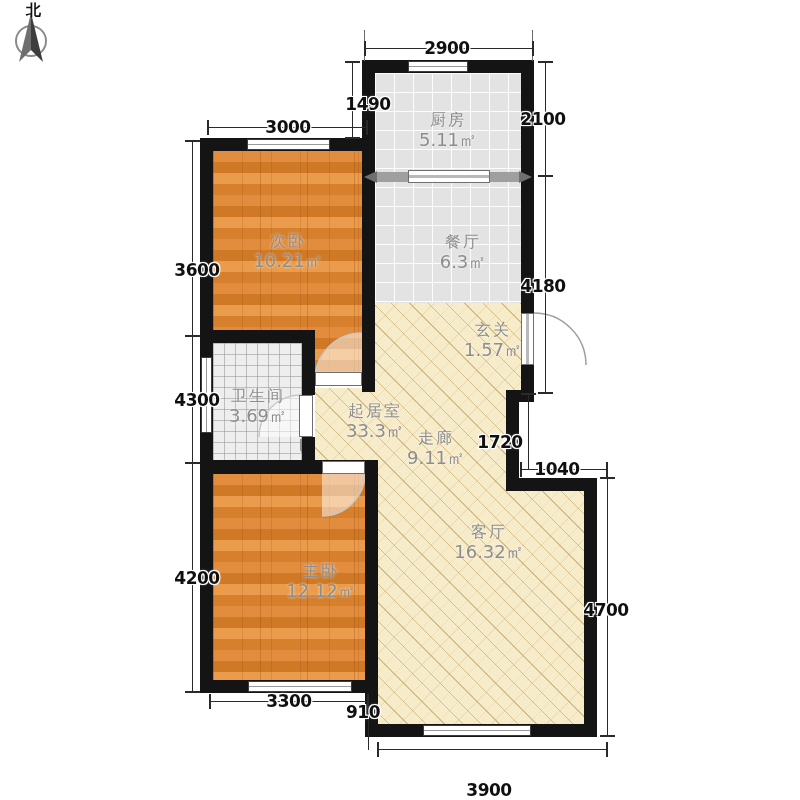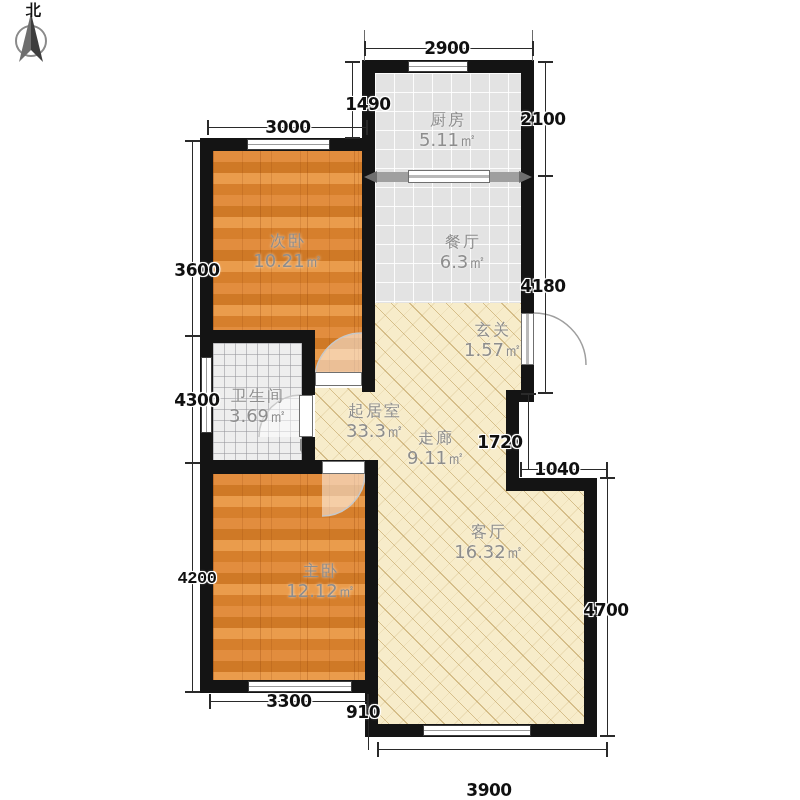--- a/index.html
+++ b/index.html
@@ -160,21 +160,21 @@
 
   <div class="dim" style="left:447px;top:48px;">2900</div>
   <div class="dim" style="left:368px;top:104px;">1490</div>
   <div class="dim" style="left:288px;top:127px;">3000</div>
   <div class="dim" style="left:543px;top:119px;">2100</div>
   <div class="dim" style="left:197px;top:238px;margin-top:32px;">3600</div>
   <div class="dim" style="left:543px;top:286px;">4180</div>
   <div class="dim" style="left:197px;top:400px;">4300</div>
   <div class="dim" style="left:500px;top:442px;">1720</div>
   <div class="dim" style="left:557px;top:469px;">1040</div>
-  <div class="dim" style="left:197px;top:578px;font-family:Liberation Mono, monospace;">4200</div>
+  <div class="dim" style="left:197px;top:578px;">4200</div>
   <div class="dim" style="left:606px;top:610px;">4700</div>
   <div class="dim" style="left:289px;top:701px;">3300</div>
   <div class="dim" style="left:363px;top:712px;">910</div>
   <div class="dim" style="left:489px;top:790px;">3900</div>
 
   <div class="rlabel" style="left:448px;top:129px;">
     <span class="rname">厨房</span>
     <span class="rarea">5.11㎡</span>
   </div>
   <div class="rlabel" style="left:463px;top:251px;">

